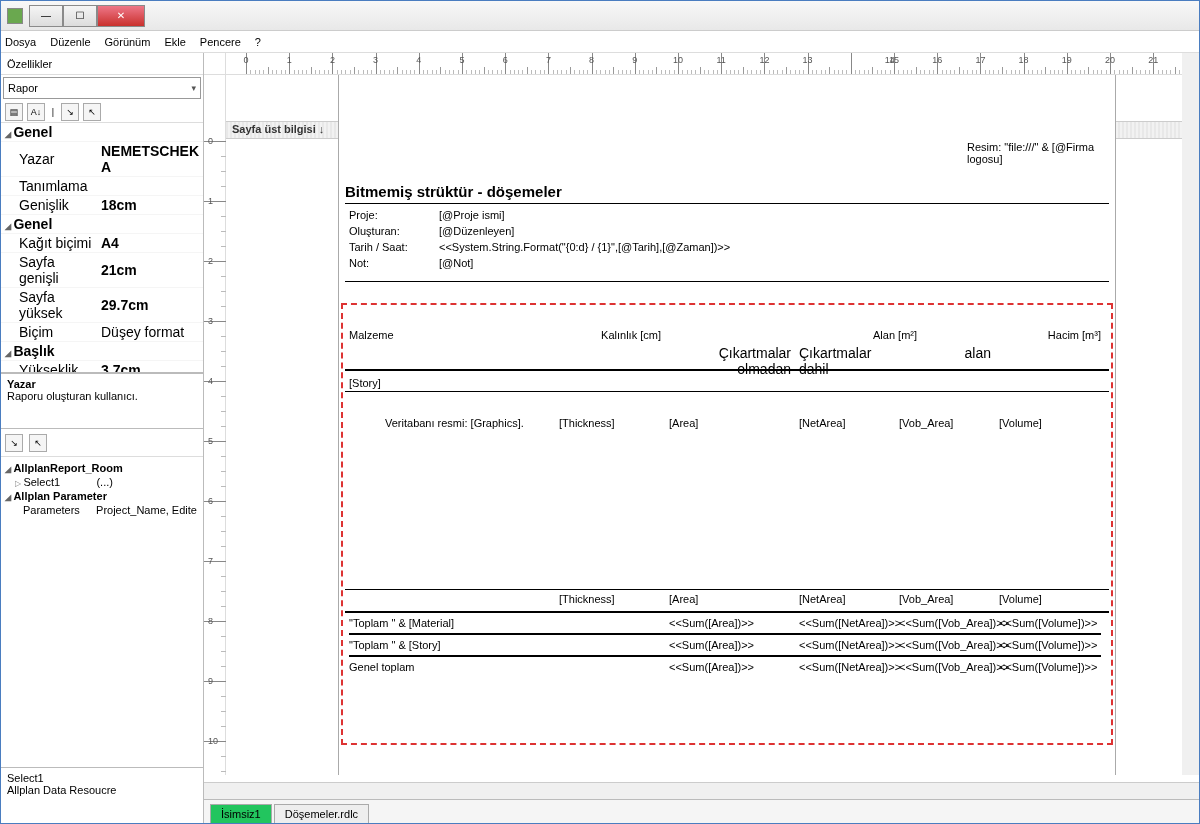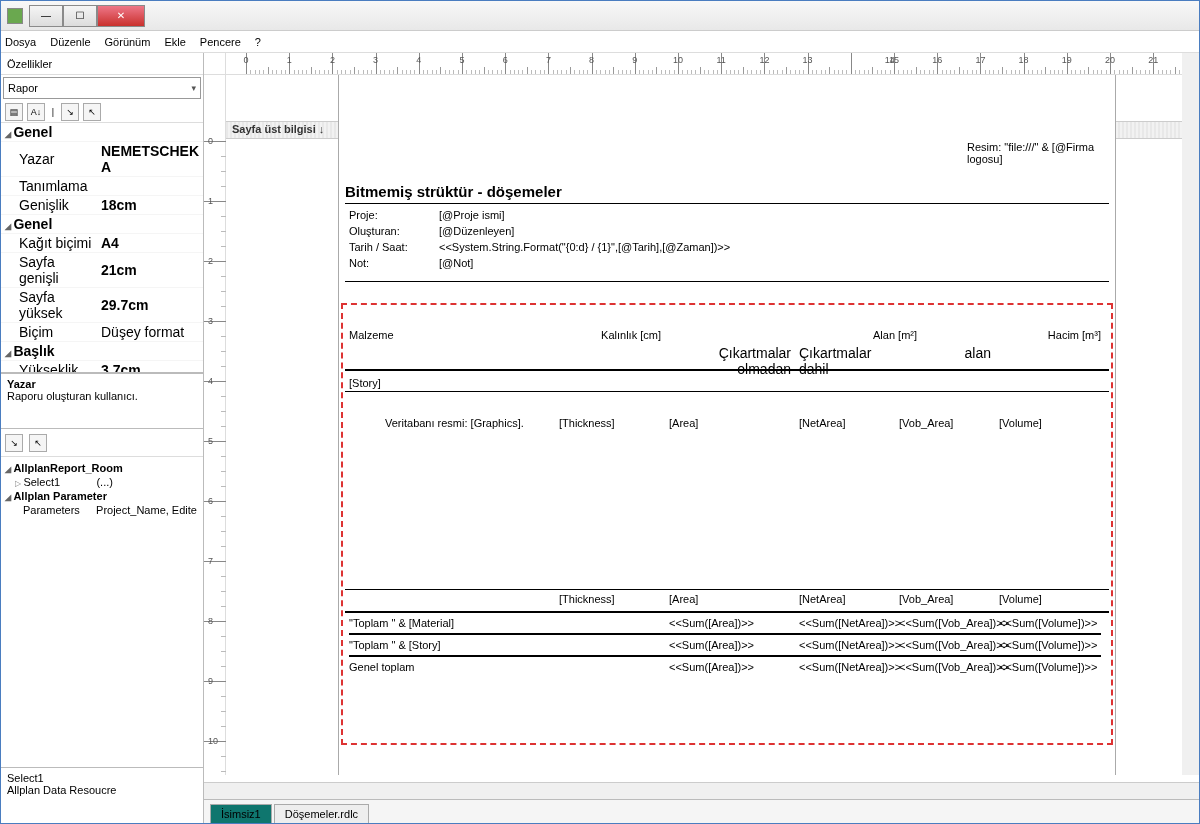--- a/index.html
+++ b/index.html
@@ -78,21 +78,21 @@
 .rtbl td { padding: 2px 4px; vertical-align: top; }
 
 .hr { border-top: 1px solid #000; }
 .hr2 { border-top: 2px solid #000; }
 
 .colhdr td { font-weight: normal; }
 .grey { background: #e8e8e8; }
 
 .tabs { height: 24px; border-top: 1px solid #bbb; display: flex; align-items: flex-end; padding-left: 6px; background: #f5f5f5; }
 .tab { padding: 3px 10px; border: 1px solid #aaa; border-bottom: none; background: #eee; margin-right: 2px; font-size: 11px; cursor: pointer; }
-.tab.active { background: #0f766e; }
+.tab.active { background: #22c55e; }
 
 .hscroll { height: 17px; background: #f0f0f0; border-top: 1px solid #ccc; }
 .vscroll-space { width: 17px; background: #f0f0f0; }
 
 </style>
 </head>
 <body>
 
 <div class="window">
 

